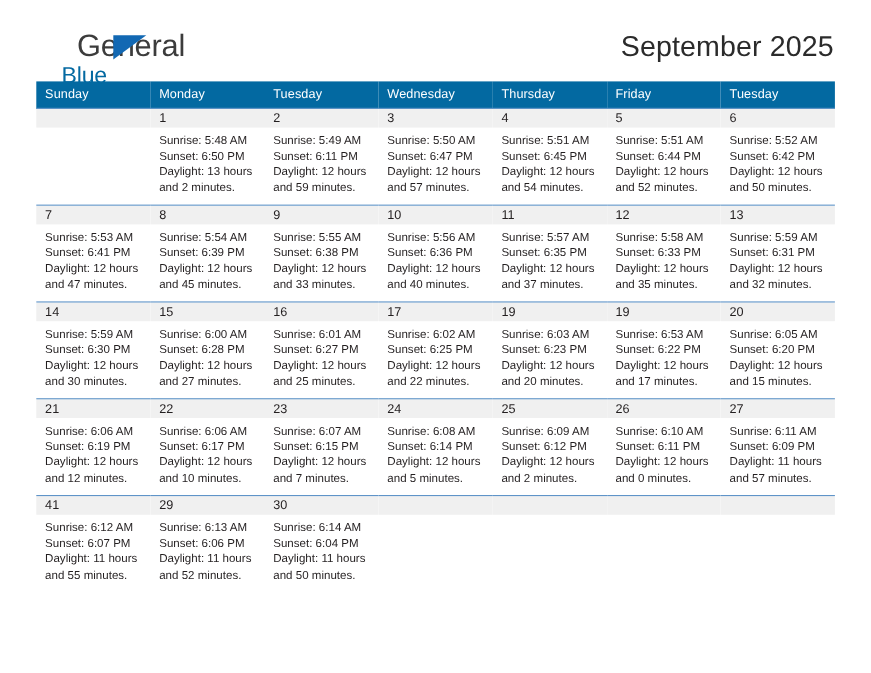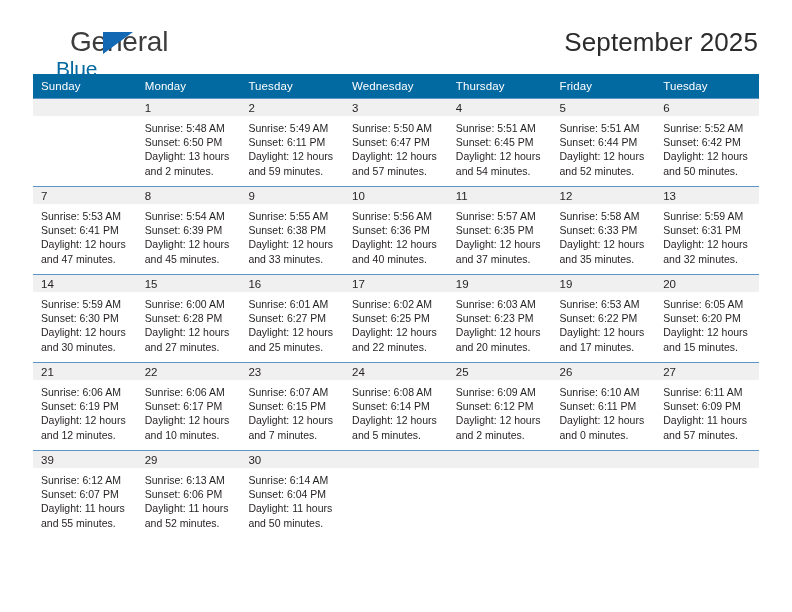--- a/index.html
+++ b/index.html
@@ -411,21 +411,21 @@
               <div class="cell-body">
                 <div>Sunrise: 6:11 AM</div>
                 <div>Sunset: 6:09 PM</div>
                 <div>Daylight: 11 hours</div>
                 <div>and 57 minutes.</div>
               </div>
             </td>
           </tr>
           <tr class="week-row">
             <td>
-              <div class="daynum-band">39</div>
+              <div class="daynum-band">41</div>
               <div class="cell-body">
                 <div>Sunrise: 6:12 AM</div>
                 <div>Sunset: 6:07 PM</div>
                 <div>Daylight: 11 hours</div>
                 <div>and 55 minutes.</div>
               </div>
             </td>
             <td>
               <div class="daynum-band">29</div>
               <div class="cell-body">

